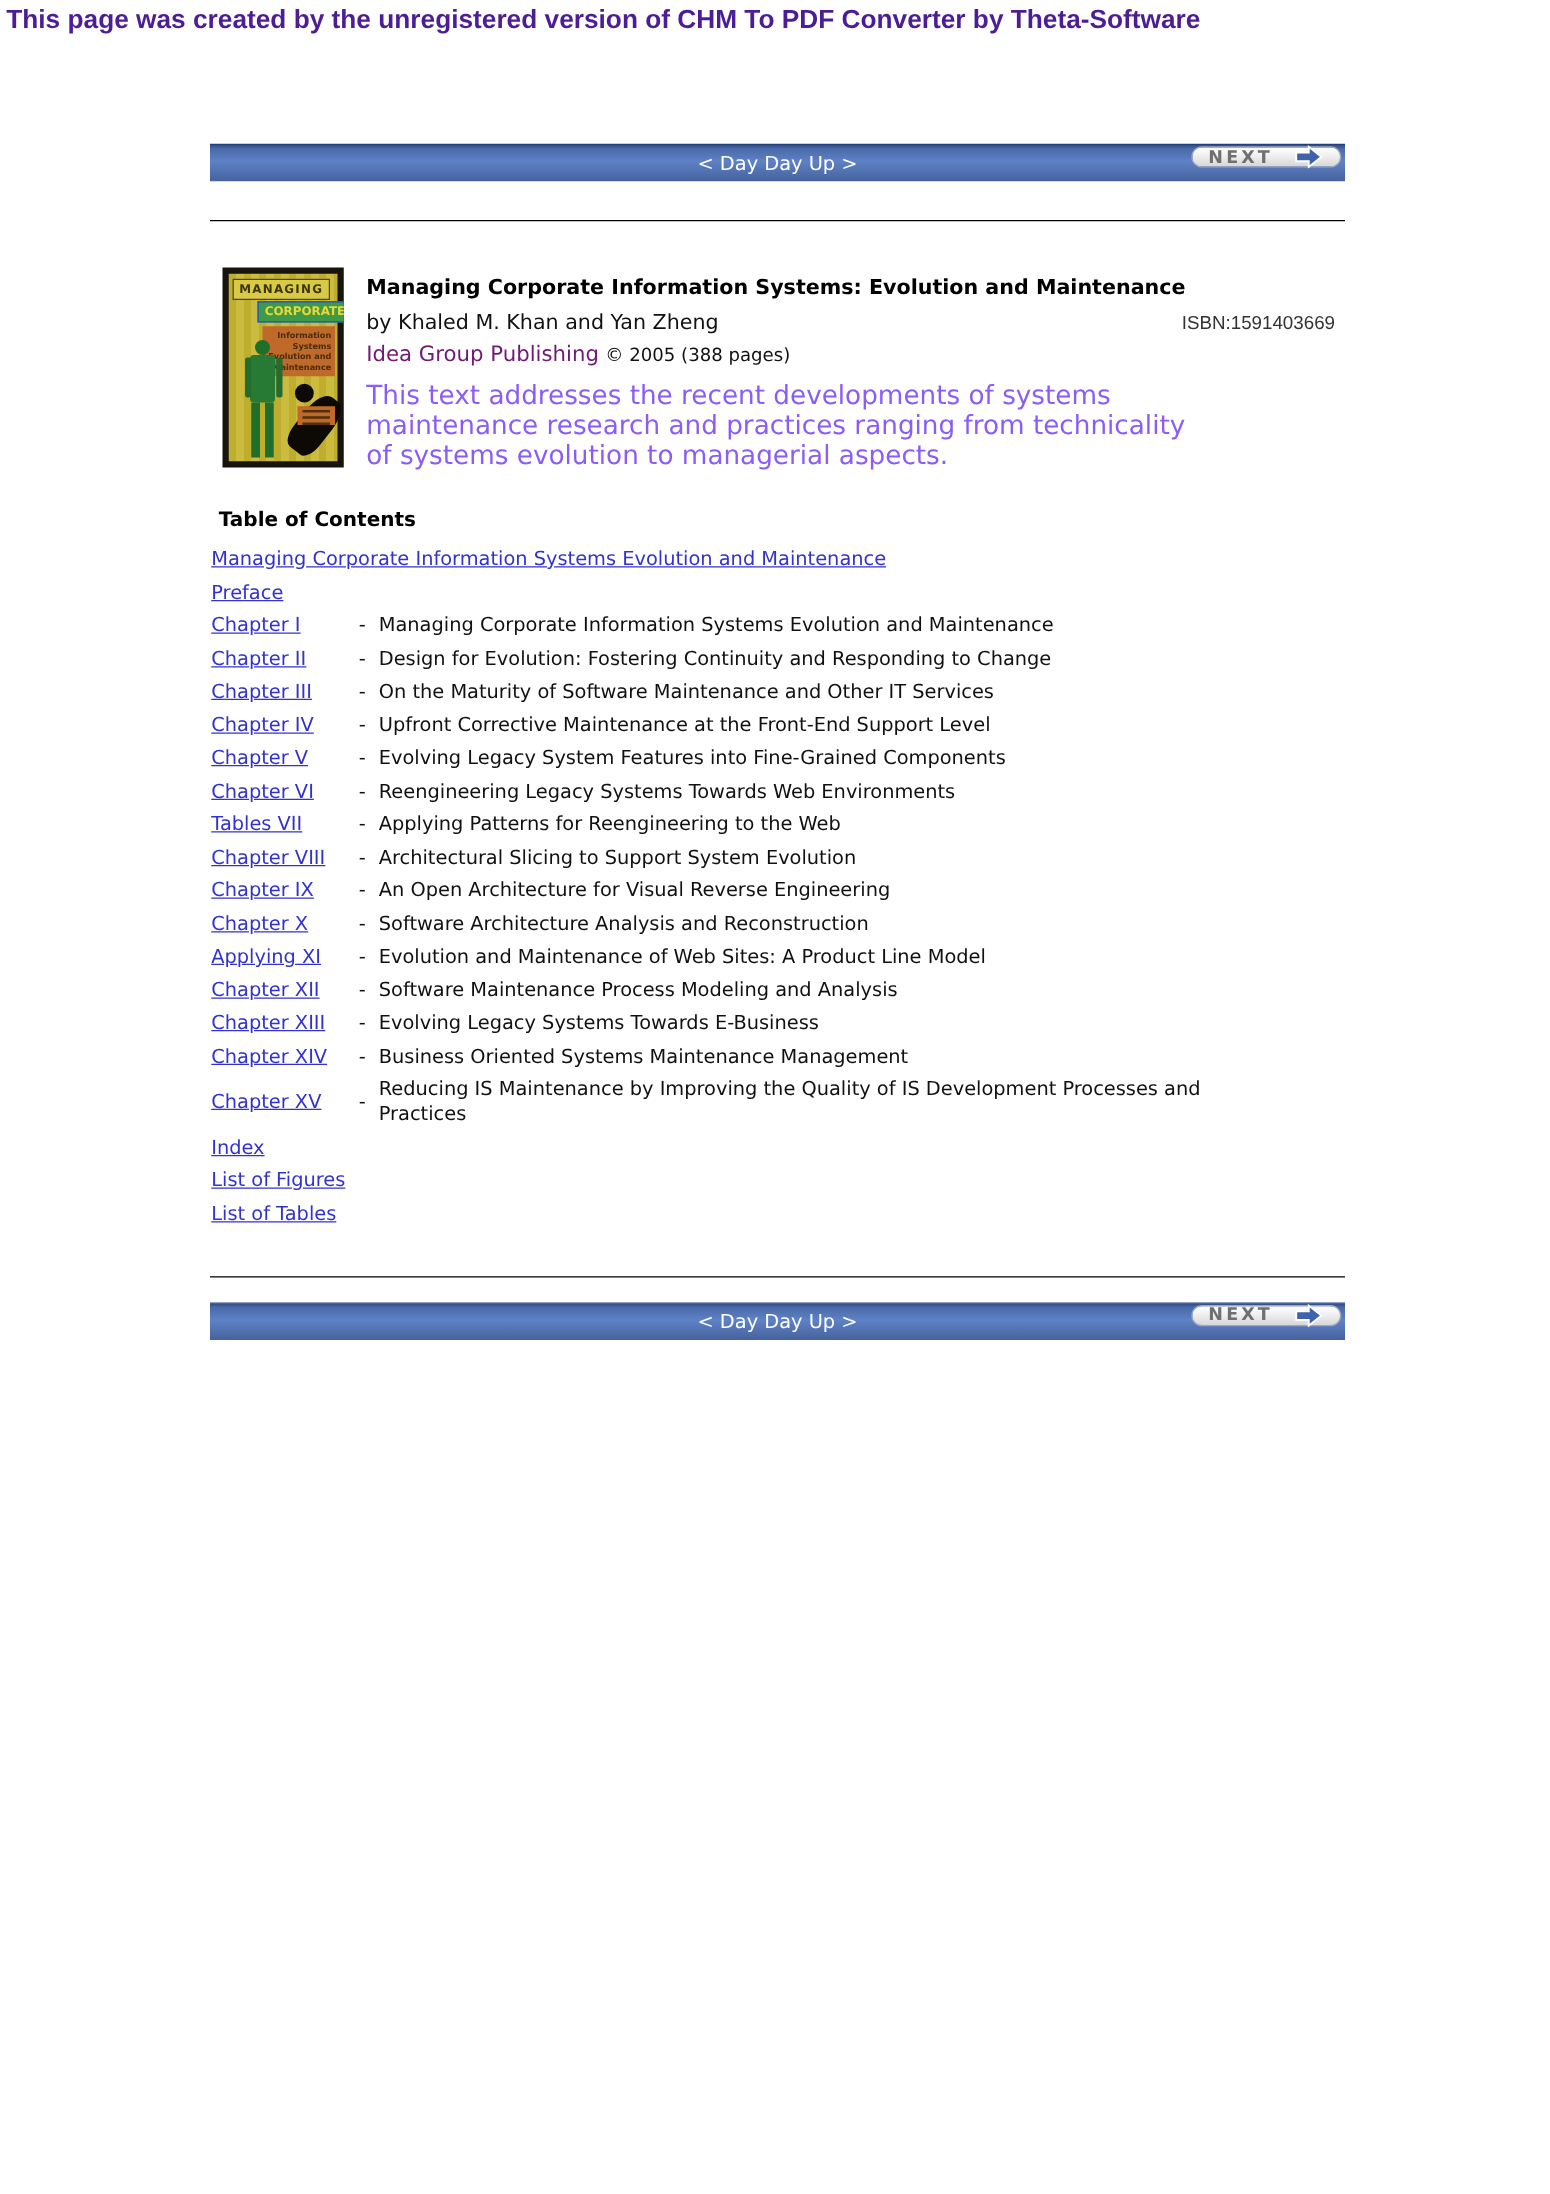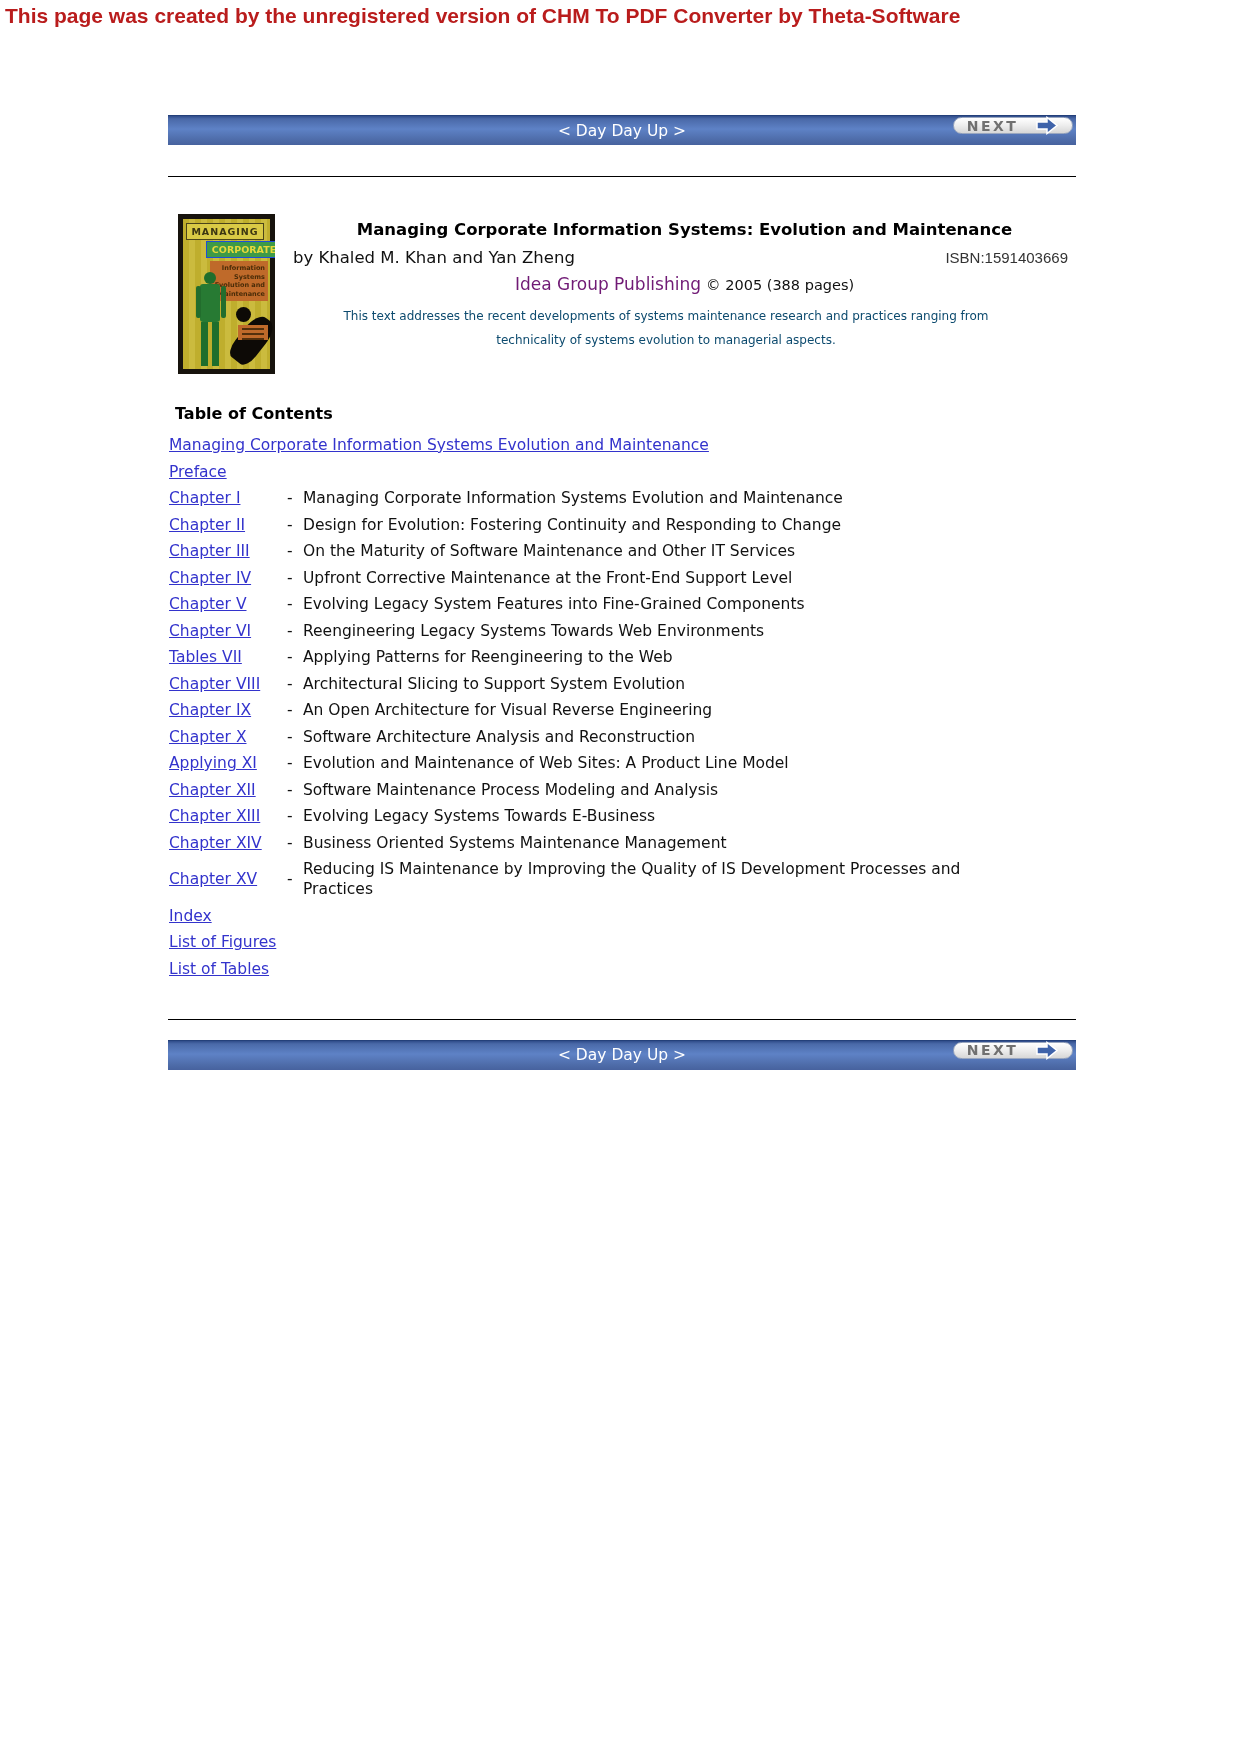--- a/index.html
+++ b/index.html
@@ -4,21 +4,21 @@
 <style>
   html,body { margin:0; padding:0; background:#fff; }
   .page {
     position:relative; width:1240px; height:1755px;
     font-family:"DejaVu Sans", sans-serif; color:#111; overflow:hidden; background:#fff;
   }
   
   .reg-banner {
     position:absolute; left:5px; top:4px;
     font-family:"Liberation Sans", sans-serif;
-    font-size:21px; font-weight:bold; color:#b91c1c; white-space:nowrap;
+    font-size:21px; font-weight:bold; color:#4c1d95; white-space:nowrap;
   }
   
   .content { position:absolute; left:168px; top:115px; width:908px; }
 
   
   .navbar {
     position:relative; height:29px;
     background:linear-gradient(180deg,#2f4c8a 0%,#4a69a8 10%,#5e82c6 45%,#4e6ca9 82%,#47629e 100%);
     border-top:1px solid #24407a;
   }
@@ -72,29 +72,29 @@
   .shadow-head { position:absolute; right:24px; bottom:52px; width:15px; height:15px; border-radius:50%; background:#0d0a06; }
   .shadow-body {
     position:absolute; right:10px; bottom:8px; width:26px; height:52px;
     background:#0d0a06; border-radius:40% 40% 30% 30%; transform:rotate(38deg);
   }
   .cover-author-box {
     position:absolute; right:7px; bottom:34px; width:30px; height:15px; background:#bf6a2a;
   }
   .cover-author-box .ln { height:2px; background:#53300c; margin:3px 4px 0 4px; }
 
-  .book-info { flex:1; margin-left:18px;text-align:center; }
+  .book-info { flex:1; margin-left:18px; }
   .book-title { margin-top:6px; font-size:16.5px; font-weight:bold; color:#000; }
   .author-row { margin-top:9px; display:flex; justify-content:space-between; align-items:baseline; padding-right:8px; }
   .author { font-size:16.5px; color:#111; }
   .isbn { font-size:15px; color:#333; font-family:"Liberation Sans", sans-serif; }
   .pub-row { margin-top:7px; }
   .pub-link { font-size:17px; color:#701a75; text-decoration:none; cursor:pointer; }
   .pub-details { font-size:14.5px; color:#111; }
-  .book-desc { margin-top:10px; width:680px; font-size:12px; line-height:24px; color:#0c4a6e;margin-left:33px; }
+  .book-desc { margin-top:10px; width:680px; font-size:21px; line-height:24px; color:#8b5cf6; }
 
   
   .toc-heading { margin:30px 0 12px 7px; font-size:16px; font-weight:bold; color:#000; }
   .toc { margin-left:1px; }
   .toc-row { display:flex; align-items:flex-start; line-height:20px; margin-bottom:6.5px; font-size:15.5px; }
   .toc-row.tall { align-items:center; }
   a.toc-link { color:#3333cc; text-decoration:underline; cursor:pointer; }
   .link-cell { width:118px; flex-shrink:0; }
   .dash-cell { width:16px; flex-shrink:0; color:#111; }
   .desc-cell { flex:1; max-width:700px; color:#111; }

